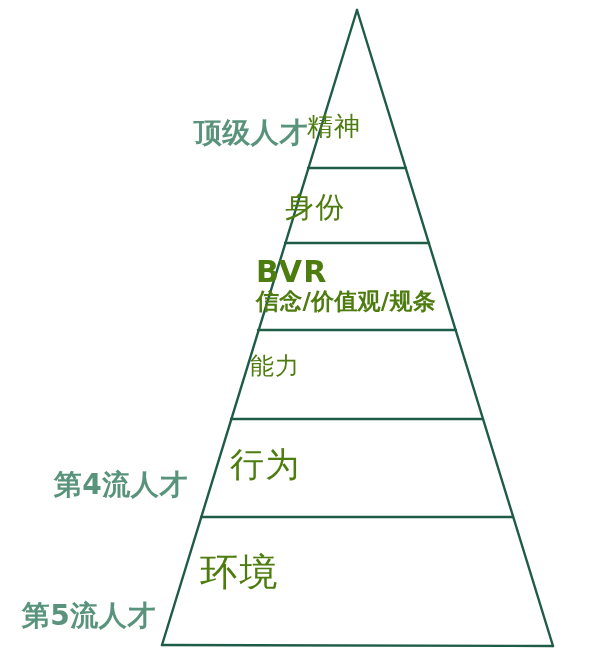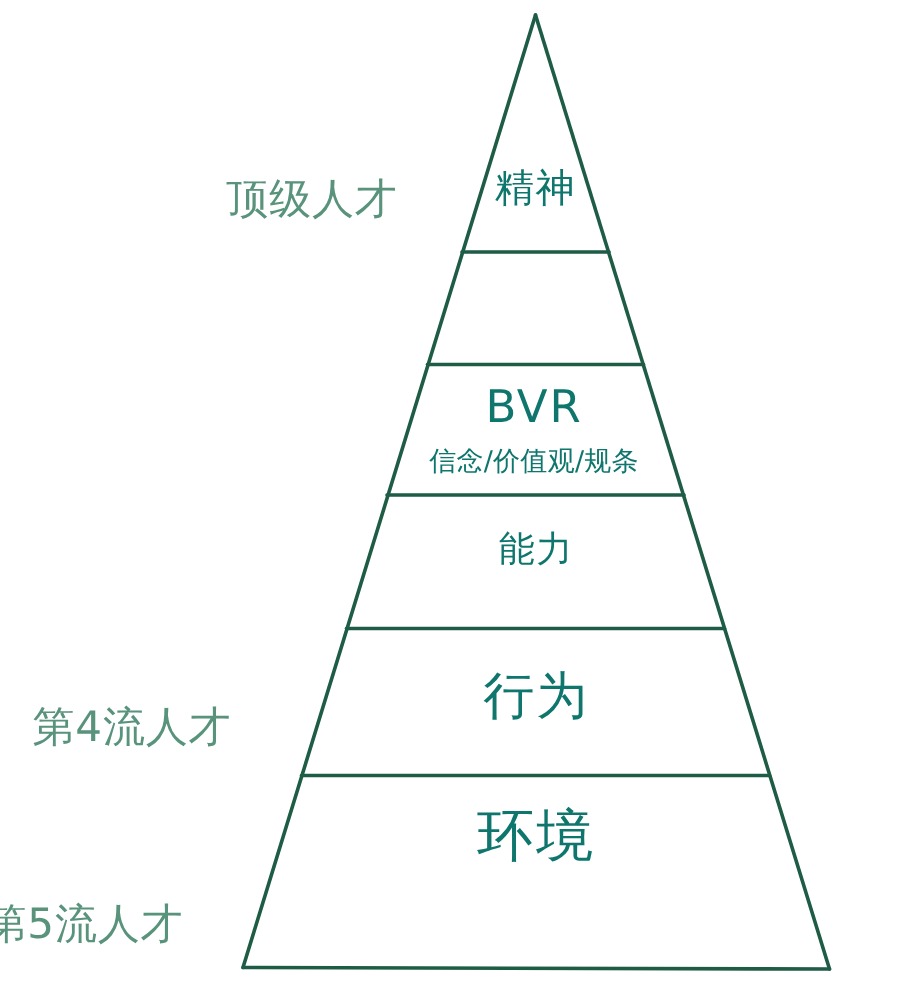--- a/index.html
+++ b/index.html
@@ -20,44 +20,44 @@
   }
   #pyramid-svg {
     position: absolute;
     left: 0;
     top: 0;
     width: 601px;
     height: 667px;
   }
   .tier-text {
     position: absolute;
-    text-align: center;
-    color: #0f766e;
+    text-align: left;
+    color: #4d7c0f;
     line-height: 1.05;
     white-space: nowrap;
     font-weight: 500;
   }
   .tier-main {
     display: block;
     letter-spacing: 0.04em;
   }
   .tier-sub {
     display: block;
-    font-size: 18px;
+    font-size: 23px;
     letter-spacing: 0.01em;
-    margin-top: 11px;
+    margin-top: 1px;
   }
   .rank-label {
     position: absolute;
     color: #59937c;
     font-size: 28px;
     letter-spacing: 0.02em;
     white-space: nowrap;
-    text-align: center;
-    font-weight: 400;
+    text-align: right;
+    font-weight: 700;
   }
 </style>
 </head>
 <body>
 
 <div id="canvas">
 
   <svg id="pyramid-svg" viewBox="0 0 601 667" aria-hidden="true">
 
     <line x1="357" y1="10" x2="162" y2="645" stroke="#1f5c46" stroke-width="2.4" stroke-linecap="round"></line>
@@ -74,35 +74,38 @@
 
     <line x1="231" y1="419" x2="483" y2="419" stroke="#1f5c46" stroke-width="2.4" stroke-linecap="round"></line>
 
     <line x1="201" y1="517" x2="513" y2="517" stroke="#1f5c46" stroke-width="2.4" stroke-linecap="round"></line>
   </svg>
 
   <div class="tier-text" style="left:307px; top:113px; width:100px; font-size:26px;">
     <span class="tier-main">精神</span>
   </div>
 
+  <div class="tier-text" style="left:285px; top:192px; width:144px; font-size:29px;">
+    <span class="tier-main">身份</span>
+  </div>
 
-  <div class="tier-text" style="left:256px; top:256px; width:200px; font-size:30px;">
+  <div class="tier-text" style="left:256px; top:256px; width:200px; font-size:30px;font-weight:bold;">
     <span class="tier-main">BVR</span>
     <span class="tier-sub">信念/价值观/规条</span>
   </div>
 
   <div class="tier-text" style="left:250px; top:354px; width:215px; font-size:24px;">
     <span class="tier-main">能力</span>
   </div>
 
   <div class="tier-text" style="left:230px; top:447px; width:255px; font-size:34px;">
     <span class="tier-main">行为</span>
   </div>
 
-  <div class="tier-text" style="left:200px; top:538px; width:315px; font-size:38px;">
+  <div class="tier-text" style="left:200px; top:553px; width:315px; font-size:38px;">
     <span class="tier-main">环境</span>
   </div>
 
   <div class="rank-label" style="left:108px; top:114px; width:200px;">顶级人才</div>
 
 
 
 
   <div class="rank-label" style="left:-12px; top:466px; width:200px;">第4流人才</div>
 

